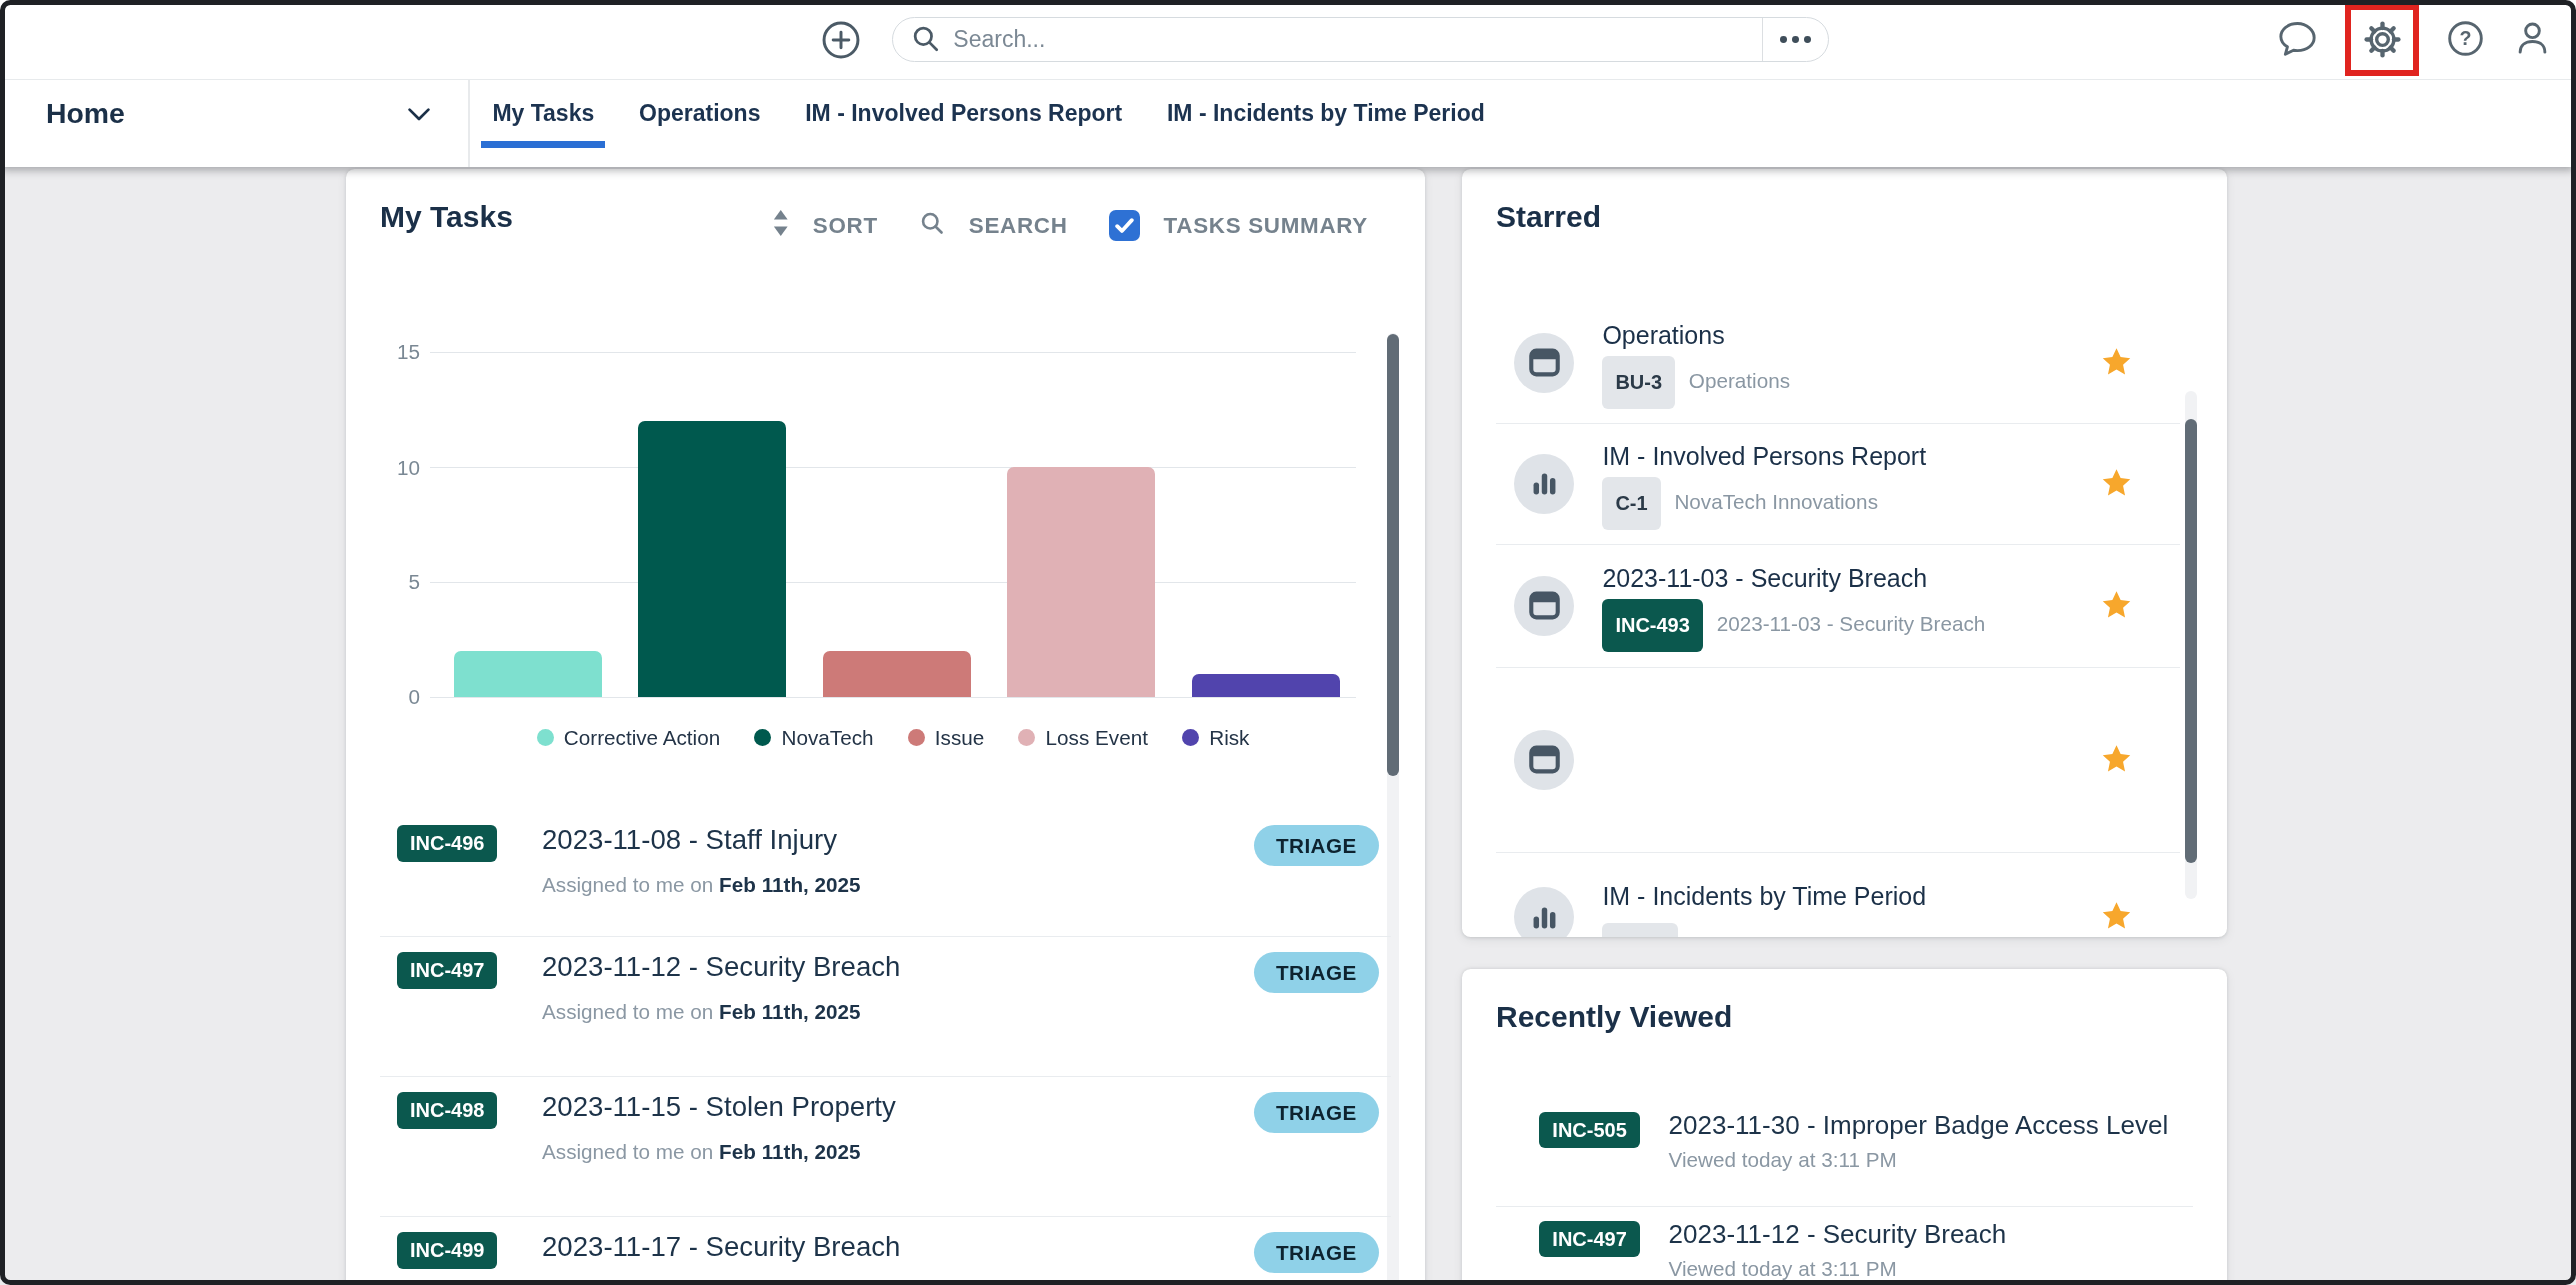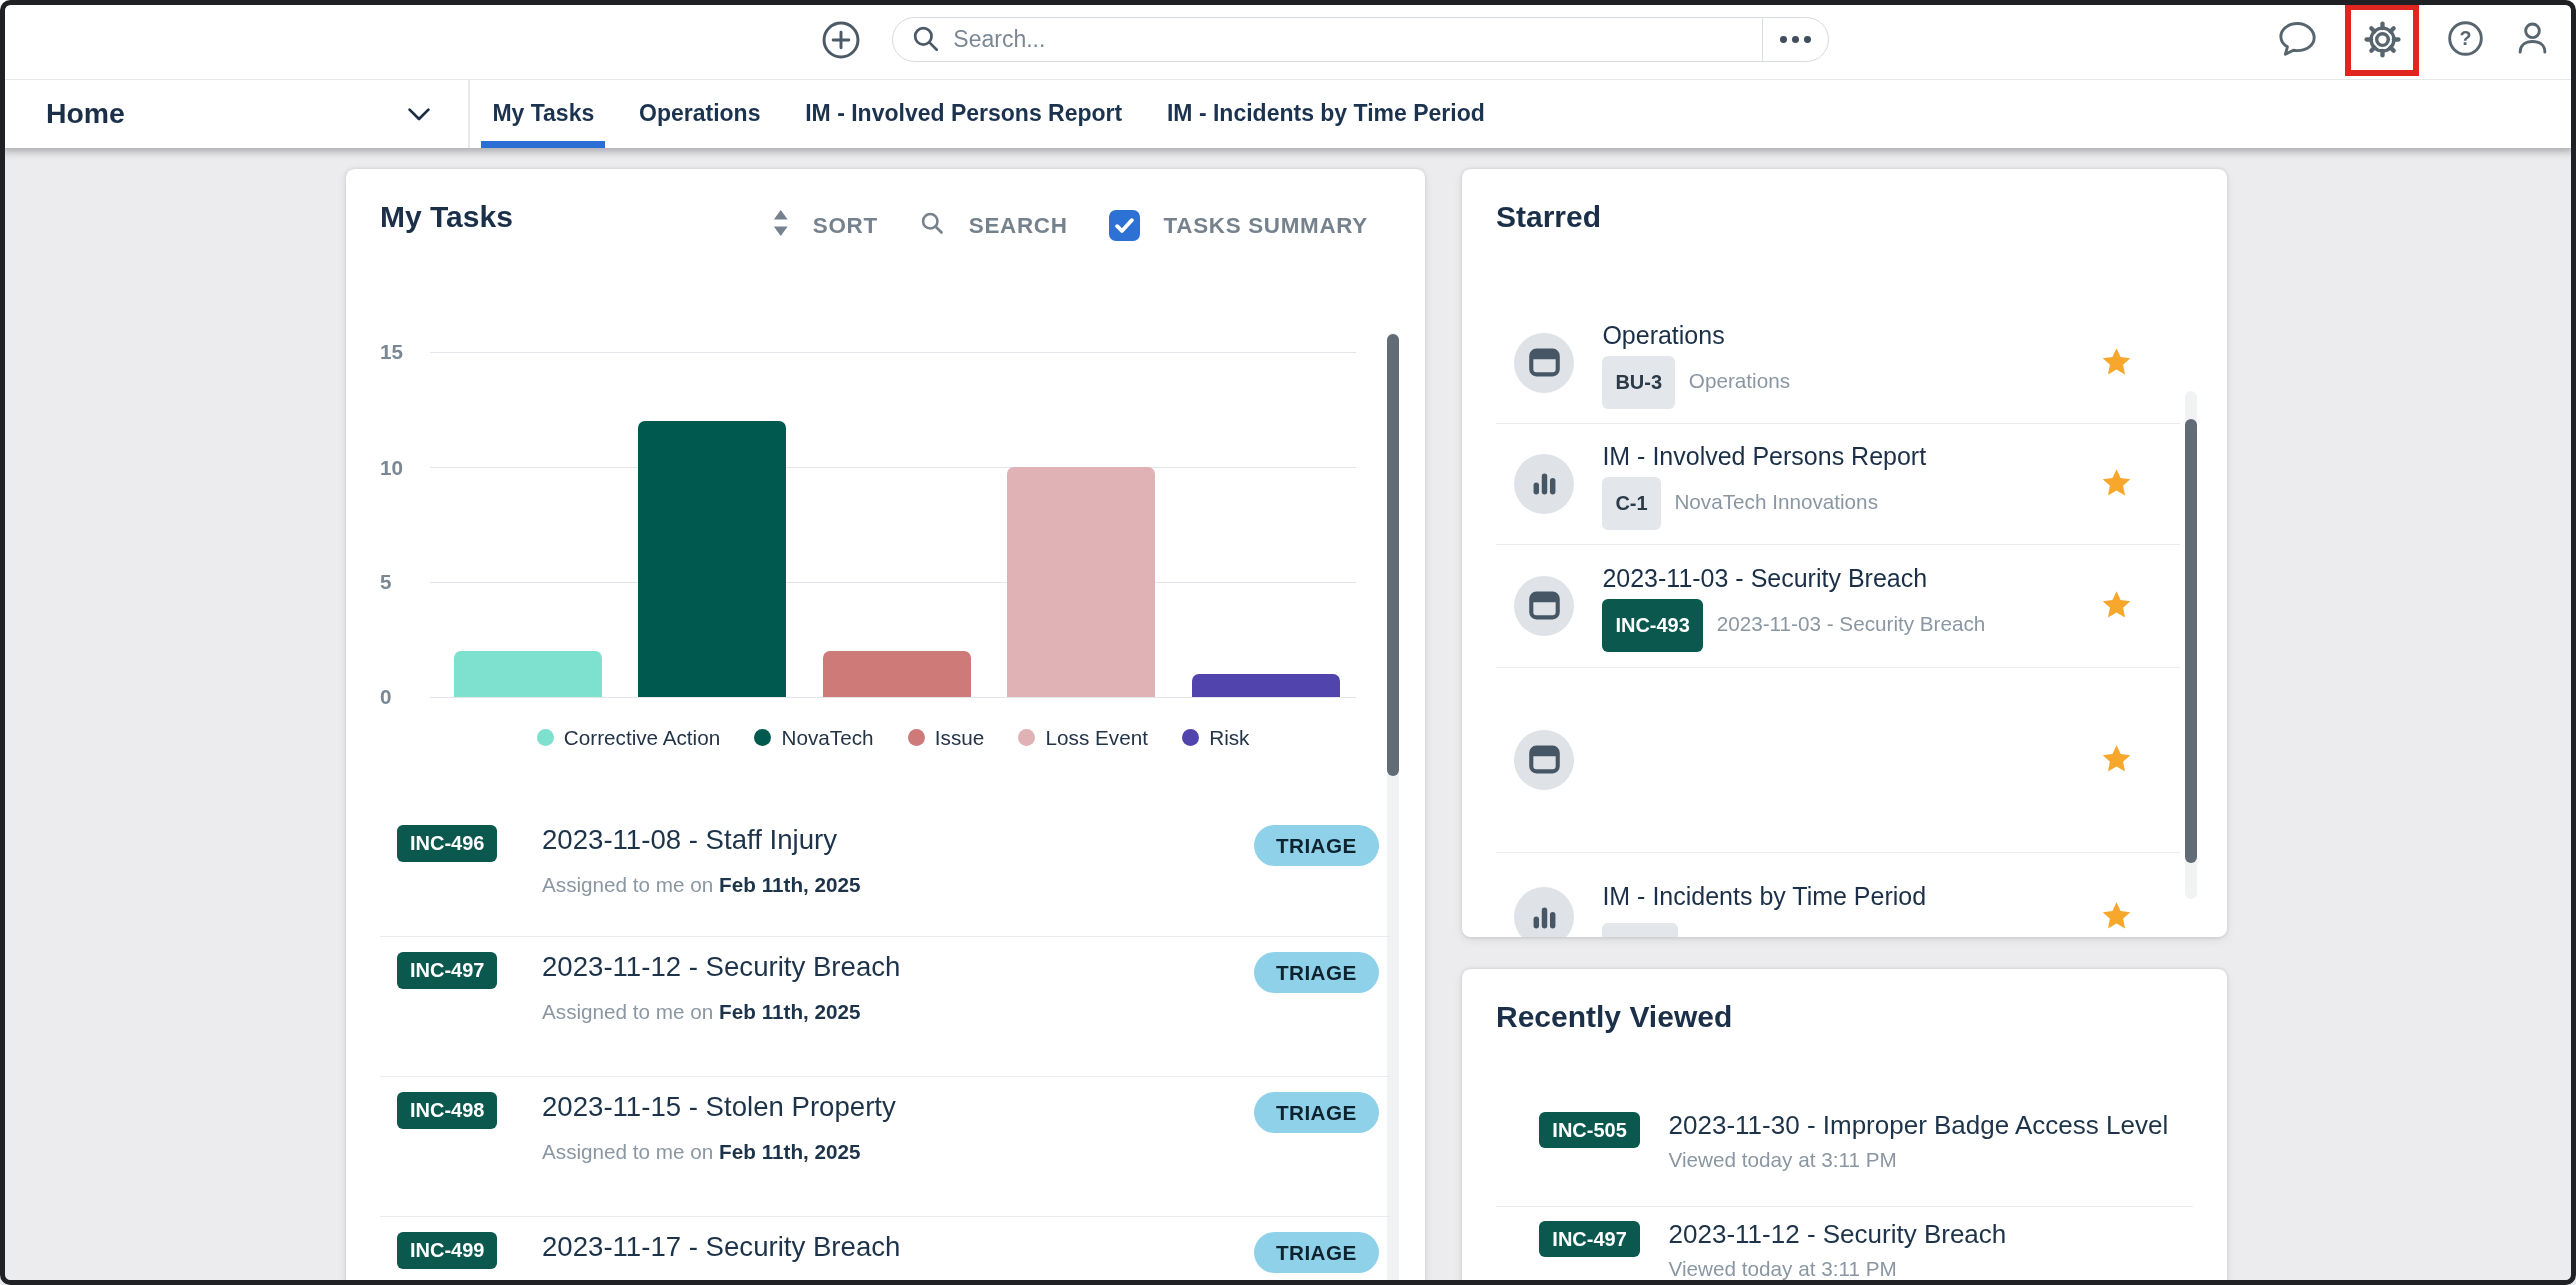--- a/index.html
+++ b/index.html
@@ -23,21 +23,21 @@
     flex:1;border:none;outline:none;font-size:23px;color:#0f766e;margin-left:10.3px;background:transparent;
     font-family:"Liberation Sans", sans-serif;
   }
   .searchbar input::placeholder{color:#7b8894;}
   .more-btn{width:65px;height:100%;border-left:1.7px solid #dcdfe2;display:flex;align-items:center;justify-content:center;gap:5.2px;cursor:pointer;border-radius:0 23px 23px 0;}
   .more-btn i{width:6.9px;height:6.9px;border-radius:50%;background:#3f4e5a;display:block;}
   .top-icons{position:absolute;left:2276px;top:0;height:79px;display:flex;align-items:center;gap:26px;}
   .gear-annot{width:62px;height:60px;border:6px solid #e0241f;display:flex;align-items:center;justify-content:center;background:#fff;}
 
   
-  .navbar{position:absolute;top:79px;left:0;right:0;height:69px;background:#fff;z-index:40;box-shadow:0 6px 7.8px -1.7px rgba(60,62,68,0.38);}
+  .navbar{position:absolute;top:79px;left:0;right:0;height:88px;background:#fff;z-index:40;box-shadow:0 6px 7.8px -1.7px rgba(60,62,68,0.38);}
   .home{position:absolute;left:46px;top:0;height:69px;display:flex;align-items:center;font-size:28.4px;font-weight:700;color:#1b3048;cursor:pointer;}
   .home-chevron{position:absolute;left:407px;top:27.6px;}
   .nav-divider{position:absolute;left:468px;top:0;bottom:0;width:1.7px;background:#e8eaec;}
   .tabs{position:absolute;left:470px;top:0;height:69px;display:flex;}
   .tab{position:relative;padding:0 22.4px;display:flex;align-items:center;font-size:23px;font-weight:700;color:#1c3350;cursor:pointer;white-space:nowrap;}
   .tab.active::after{content:"";position:absolute;left:11.2px;right:11.2px;bottom:0;height:6.9px;background:#2b6fd4;}
 
   
   .content{position:absolute;top:148px;left:0;right:0;bottom:0;background:#ececee;}
   .card{position:absolute;background:#fff;border-radius:8.6px;box-shadow:0 0.9px 3.4px rgba(28,36,44,.14),0 2.6px 10.3px rgba(28,36,44,.07);}
@@ -45,21 +45,21 @@
 
   .card-mytasks{left:346px;top:20.7px;width:1079px;height:1172px;overflow:hidden;}
   .mt-controls{position:absolute;top:41px;right:57px;display:flex;align-items:center;gap:12px;font-size:22.4px;font-weight:700;letter-spacing:0.7px;color:#75828d;}
   .mt-controls .grp{display:flex;align-items:center;gap:24px;cursor:pointer;}
   .mt-controls .sep{width:17px;}
   .checkbox{width:31px;height:31px;border-radius:6.9px;background:#2e71d4;display:flex;align-items:center;justify-content:center;cursor:pointer;}
 
   
   .chart{position:absolute;top:164px;left:34px;width:1012px;height:431px;}
   .gridline{position:absolute;left:50px;width:926px;height:1.7px;background:#e2e6ea;}
-  .gridlabel{position:absolute;width:40px;font-size:20.7px;color:#7a8894;font-weight:bold;}
+  .gridlabel{position:absolute;width:40px;text-align:right;font-size:20.7px;color:#7a8894;}
   .bar{position:absolute;bottom:67px;width:148px;border-radius:6.9px 6.9px 0 0;}
   .legend{position:absolute;top:393px;left:50px;width:926px;display:flex;justify-content:center;gap:34px;}
   .leg{display:flex;align-items:center;gap:10.3px;font-size:20.7px;color:#243447;white-space:nowrap;}
   .leg .dot{width:17px;height:17px;border-radius:50%;flex:0 0 auto;}
 
   .scroll-track{position:absolute;width:12px;border-radius:6px;background:#f1f2f4;}
   .scroll-thumb{position:absolute;width:12px;border-radius:6px;background:#616c76;cursor:grab;}
 
   
   .task-list{position:absolute;top:641px;left:0;right:0;}

